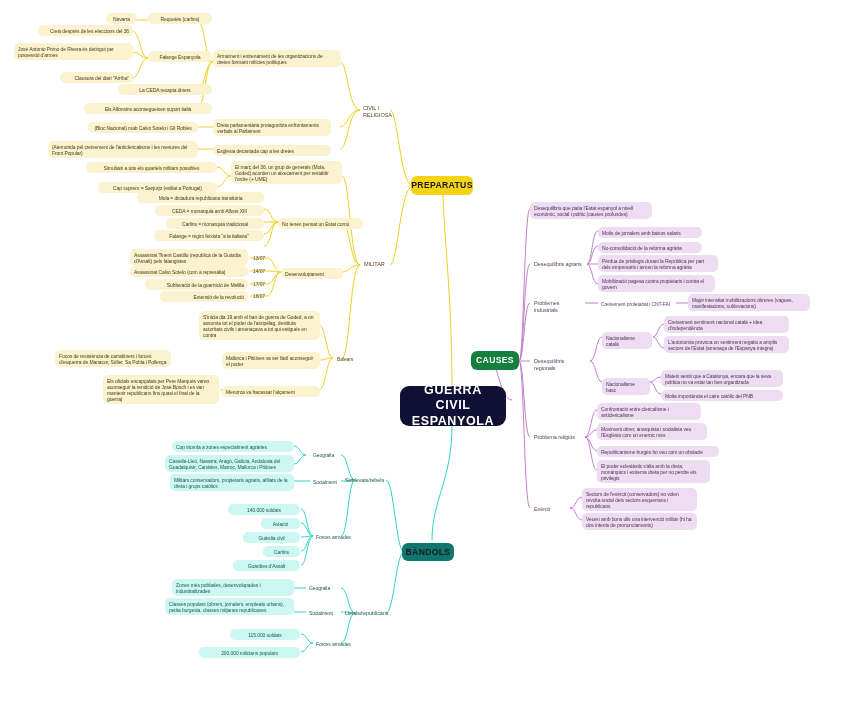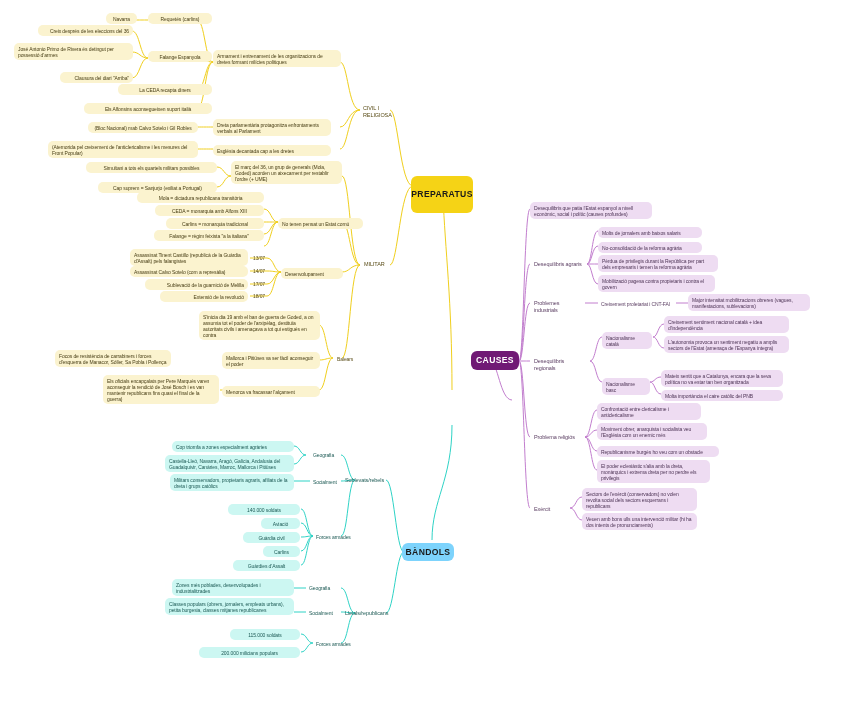--- a/index.html
+++ b/index.html
@@ -27,22 +27,22 @@
     display:flex;align-items:center;justify-content:center;
     text-align:center;padding:8px 10px;
   }
   
   .main-pill{
     font-size:8.6px;font-weight:700;letter-spacing:.35px;color:#1a1a1a;
     display:flex;align-items:center;justify-content:center;text-align:center;
     border-radius:6px;
   }
   .pill-yellow{background:#f5d316;}
-  .pill-purple{background:#701a75;color:#ffffff;}
-  .pill-teal{background:#7dd3fc;}
+  .pill-purple{background:#15803d;color:#ffffff;}
+  .pill-teal{background:#0f766e;}
 
   
   .y-box{background:#fbf3cf;color:#4a4018;}
   .y-plain{color:#5a4d18;background:transparent;}
   .p-box{background:#eedcf2;color:#4e3556;}
   .p-plain{color:#5c3f63;background:transparent;}
   .t-box{background:#ccf7f2;color:#1d5a55;}
   .t-plain{color:#1d5a55;background:transparent;}
 
   .box{padding:2.5px 4px;}
@@ -179,22 +179,25 @@
       <path d="M355 613 C348 613 348 588 341 588"></path>
       <path d="M355 613 C348 613 348 612 341 612"></path>
       <path d="M355 613 C348 613 348 643 341 643"></path>
       <path d="M306 588 L294 588"></path>
       <path d="M306 612 L294 612"></path>
       <path d="M313 643 C307 643 307 634 301 634"></path>
       <path d="M313 643 C307 643 307 652 301 652"></path>
     </g>
   </svg>
 
-
-  <div class="node main-pill pill-yellow" style="left:411px;top:176px;width:62px;height:37px;">
+  <div class="node central" style="left:400px;top:386px;width:106px;height:40px;">
+    <span>GUERRA CIVIL ESPANYOLA</span>
+  </div>
+
+  <div class="node main-pill pill-yellow" style="left:411px;top:176px;width:62px;height:19px;">
     <span>PREPARATUS</span>
   </div>
 
   <div class="node main-pill pill-purple" style="left:471px;top:351px;width:48px;height:19px;">
     <span>CAUSES</span>
   </div>
 
   <div class="node main-pill pill-teal" style="left:402px;top:543px;width:52px;height:18px;">
     <span>BÀNDOLS</span>
   </div>

